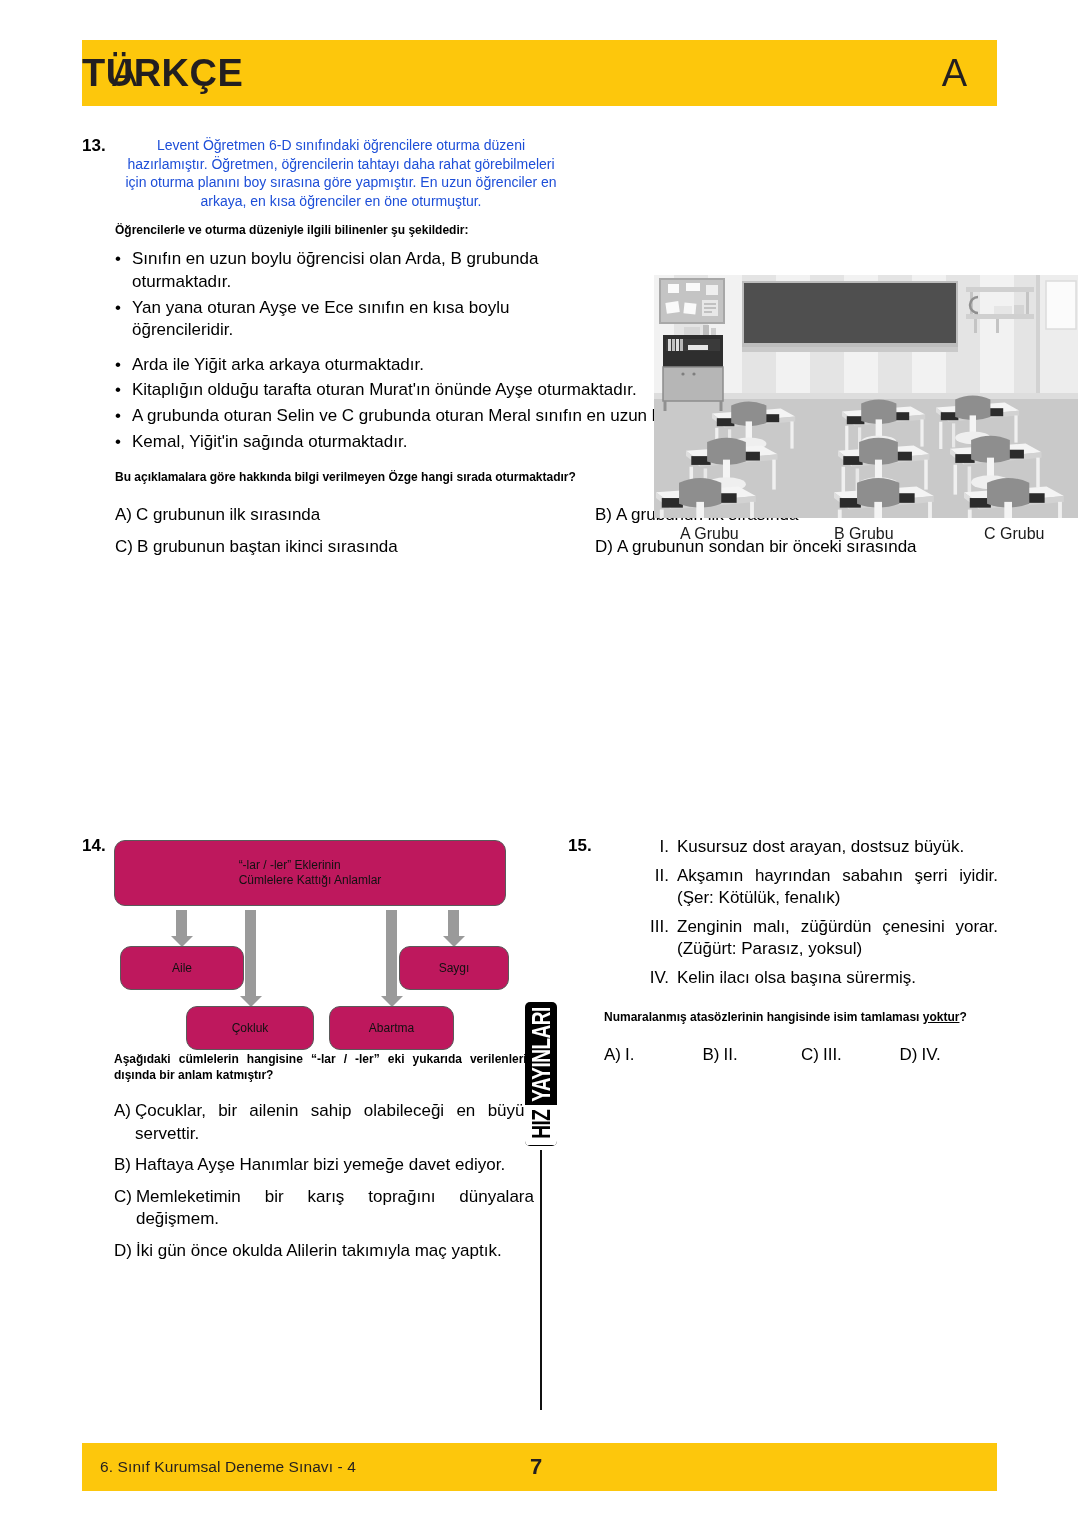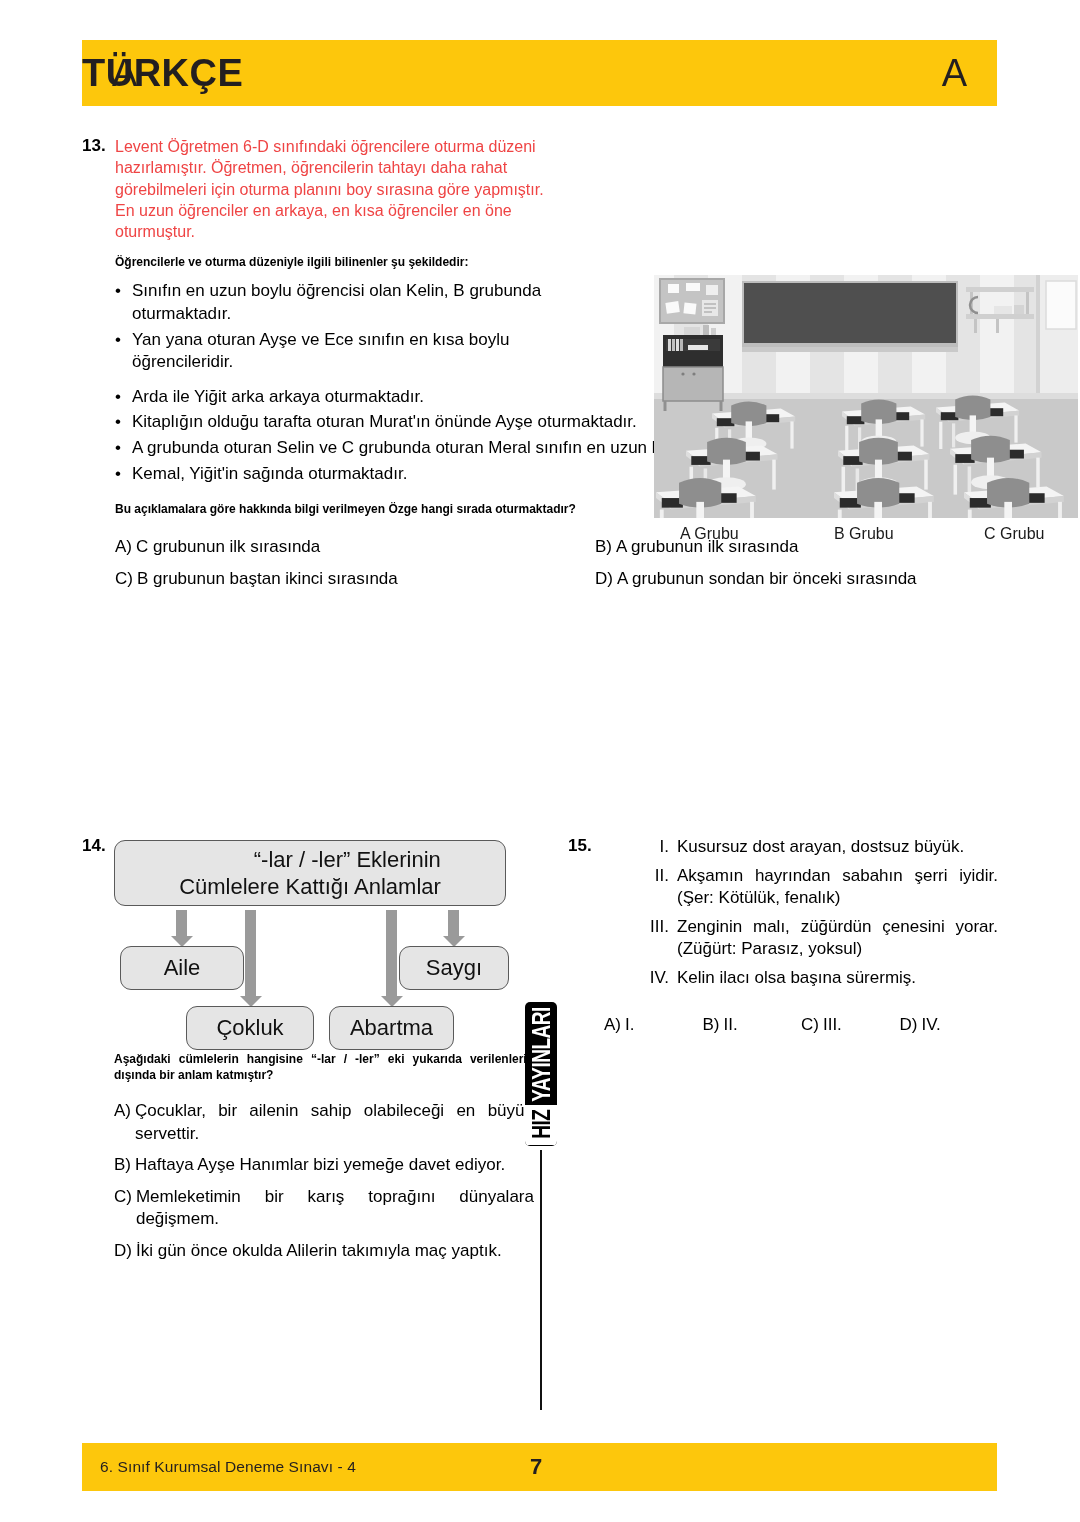--- a/index.html
+++ b/index.html
@@ -70,23 +70,24 @@
     font-weight: bold;
     color: #231f20;
   }
 
   
   .q-num {
     font-weight: bold;
     font-size: 17px;
   }
   .body-text {
-    font-size: 16px;
+    font-size: 14px;
     line-height: 1.33;
-    color: #ef4444;
+    color: #1d4ed8;
+    text-align: center;
   }
   .bold-text {
     font-weight: bold;
     font-size: 12px;
     line-height: 1.33;
   }
 
   
   #q13 {
     position: absolute;
@@ -178,28 +179,28 @@
     width: 455px;
   }
   .q14-head { display: flex; }
   .q14-head .q-num { width: 32px; flex: none; }
   .diagram {
     position: relative;
     width: 400px; height: 200px;
   }
   .dbox {
     position: absolute;
-    background: #e5e5e5;
+    background: #be185d;
     border: 1.6px solid #5a5a5a;
     border-radius: 11px;
     display: flex;
     align-items: center;
     justify-content: center;
-    text-align: right;
-    font-size: 22px;
+    text-align: left;
+    font-size: 12px;
     line-height: 1.25;
     color: #111;
   }
   .dbox-root { left: 0; top: 4px; width: 392px; height: 66px; }
   .dbox-aile { left: 6px; top: 110px; width: 124px; height: 44px; }
   .dbox-saygi { left: 285px; top: 110px; width: 110px; height: 44px; }
   .dbox-cokluk { left: 72px; top: 170px; width: 128px; height: 44px; }
   .dbox-abartma { left: 215px; top: 170px; width: 125px; height: 44px; }
   .arrow {
     position: absolute;
@@ -332,21 +333,21 @@
     <div class="q13-row">
       <div class="q13-left">
         <div class="q13-stem">
           <span class="q-num">13.</span>
           <span class="body-text stem-body">Levent Öğretmen 6-D sınıfındaki öğrencilere oturma düzeni hazırlamıştır. Öğretmen, öğrencilerin tahtayı daha rahat görebilmeleri için oturma planını boy sırasına göre yapmıştır. En uzun öğrenciler en arkaya, en kısa öğrenciler en öne oturmuştur.</span>
         </div>
         <div class="q13-known bold-text">Öğrencilerle ve oturma düzeniyle ilgili bilinenler şu şekildedir:</div>
         <div class="bullets bullets-narrow">
           <div class="bullet">
             <span class="dot">•</span>
-            <span class="btext">Sınıfın en uzun boylu öğrencisi olan Kelin, B grubunda oturmaktadır.</span>
+            <span class="btext">Sınıfın en uzun boylu öğrencisi olan Arda, B grubunda oturmaktadır.</span>
           </div>
           <div class="bullet">
             <span class="dot">•</span>
             <span class="btext">Yan yana oturan Ayşe ve Ece sınıfın en kısa boylu öğrencileridir.</span>
           </div>
         </div>
       </div>
 
       <div class="classroom-wrap">
         <div class="classroom">
@@ -647,20 +648,23 @@
           <span class="rn">III.</span>
           <span class="rt">Zenginin malı, züğürdün çenesini yorar. (Züğürt: Parasız, yoksul)</span>
         </div>
         <div class="roman-item">
           <span class="rn">IV.</span>
           <span class="rt nojust">Kelin ilacı olsa başına sürermiş.</span>
         </div>
       </div>
     </div>
 
+    <div class="q15-ask bold-text">
+      <span>Numaralanmış atasözlerinin hangisinde isim tamlaması </span><u>yoktur</u><span>?</span>
+    </div>
 
     <div class="q15-opts">
       <div class="opt">
         <span class="lbl">A)</span>
         <span class="txt">I.</span>
       </div>
       <div class="opt">
         <span class="lbl">B)</span>
         <span class="txt">II.</span>
       </div>

